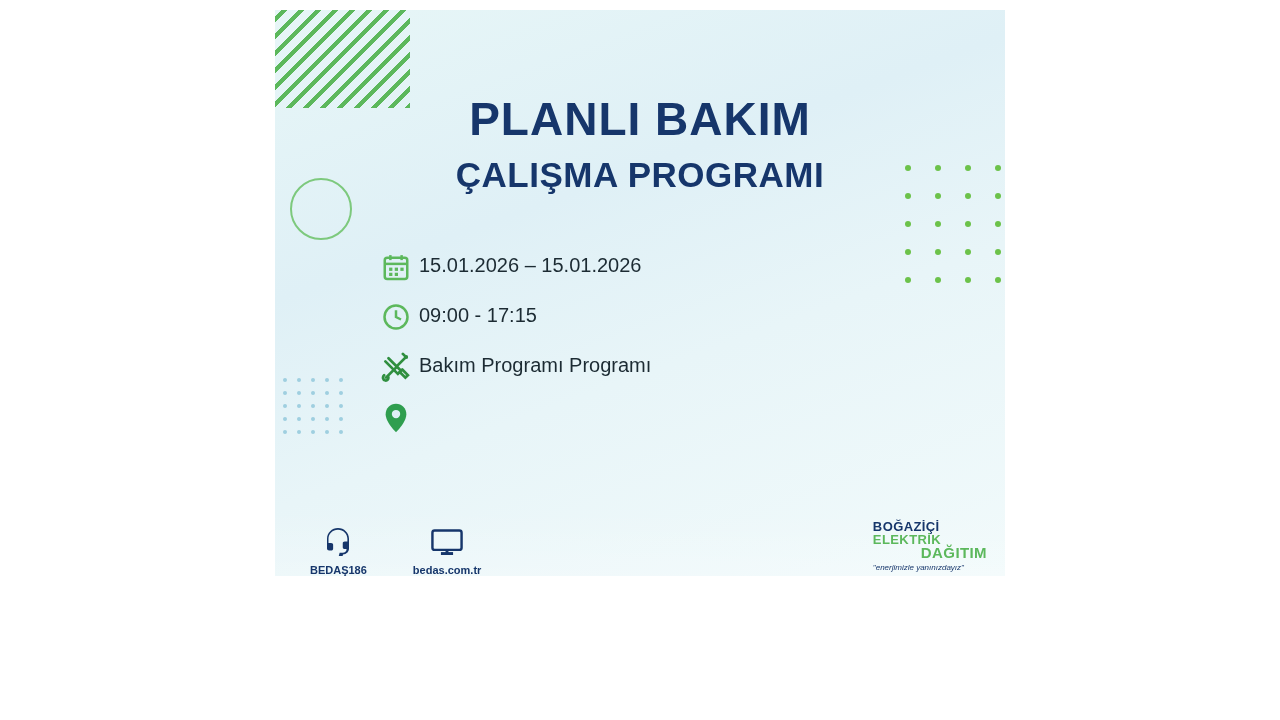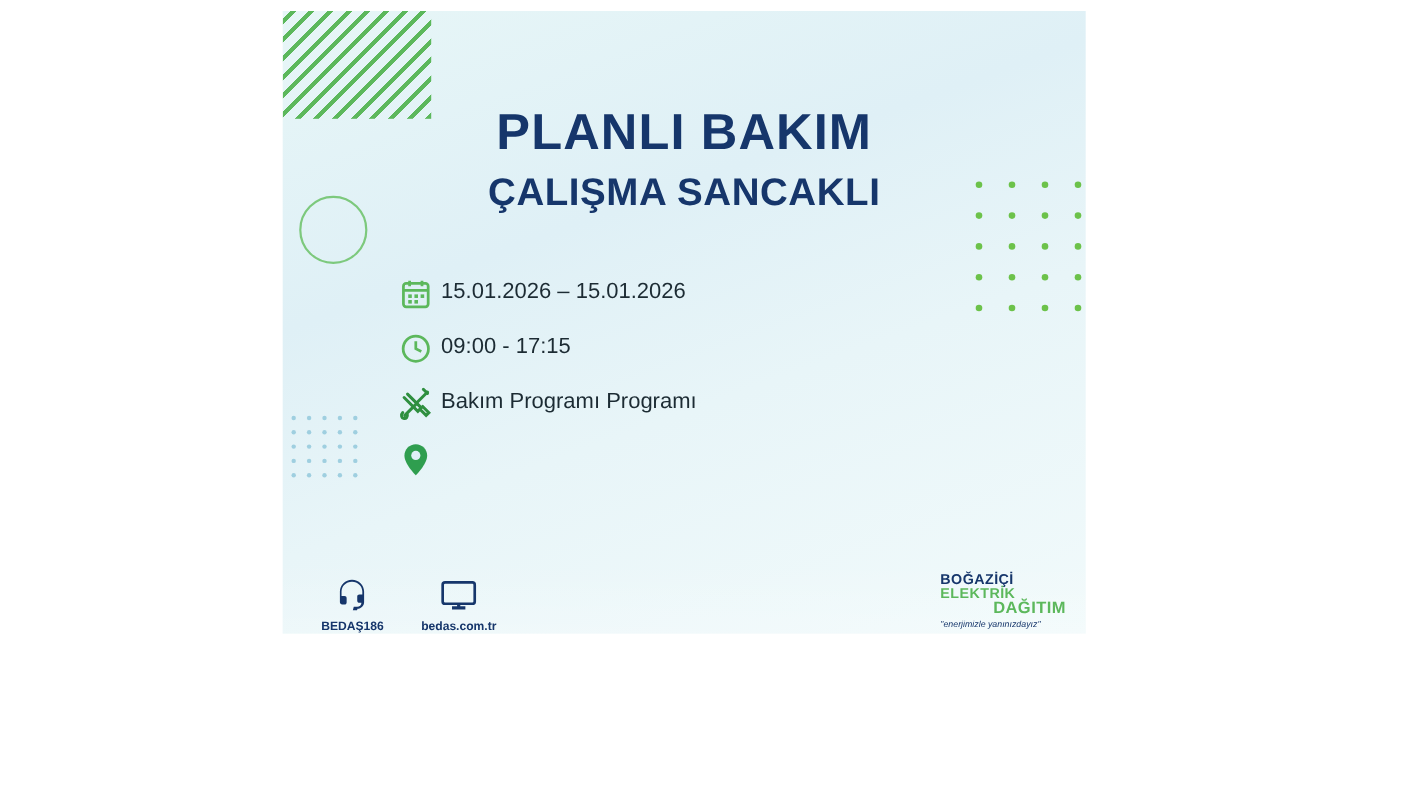--- a/index.html
+++ b/index.html
@@ -4,21 +4,21 @@
 <style>
   * { box-sizing: border-box; margin: 0; padding: 0; }
   html, body {
     width: 1280px; height: 720px;
     background: #ffffff;
     font-family: "Liberation Sans", sans-serif;
     overflow: hidden;
   }
   #poster {
     position: absolute;
-    left: 257px; top: 10px;
+    left: 275px; top: 10px;
     width: 730px; height: 566px;
     background: linear-gradient(160deg, #e7f6f7 0%, #dff0f6 35%, #e8f5f8 60%, #f1fafb 100%);
     overflow: hidden;
   }
   
   .stripes {
     position: absolute; left: 0; top: 0; width: 135px; height: 98px;
     background: repeating-linear-gradient(
       -45deg,
       #5cb85c 0px, #5cb85c 4px,
@@ -69,21 +69,21 @@
     font-size: 20px;
     line-height: 30px;
     font-family: "Liberation Sans", sans-serif;
   }
   #row-location .txt { max-width: 470px; }
 
   .footer {
     position: absolute; left: 0; right: 0; bottom: 0; height: 72px;
   }
   .social {
-    position: absolute; left: 35px; bottom: 0; display: flex; gap: 34px; align-items: flex-end;
+    position: absolute; left: 35px; bottom: 0; display: flex; gap: 46px; align-items: flex-end;
   }
   .social .item { display: flex; flex-direction: column; align-items: center; }
   .social .lbl { font-size: 11px; color: #16366b; font-weight: bold; margin-top: 3px; }
 
   .brand {
     position: absolute; right: 18px; bottom: 2px; text-align: left; line-height: 13px;
   }
   .brand .b1 { color: #16366b; font-size: 13px; font-weight: bold; letter-spacing: 0.4px; }
   .brand .b2 { color: #5cb85c; font-size: 13px; font-weight: bold; letter-spacing: 0.4px; }
   .brand .b3 { color: #5cb85c; font-size: 15px; font-weight: bold; letter-spacing: 0.4px; margin-left: 48px; }
@@ -144,21 +144,21 @@
     <div class="d"></div>
       <div class="d"></div>
       <div class="d"></div>
       <div class="d"></div>
       <div class="d"></div>
   </div>
 
   <div class="soft-band"></div>
 
   <h1 class="title">PLANLI BAKIM</h1>
-  <h2 class="subtitle">ÇALIŞMA SANCAKLI</h2>
+  <h2 class="subtitle">ÇALIŞMA PROGRAMI</h2>
 
   <div class="rows">
 
     <div class="row" id="row-date">
       <span class="ico">
         <svg width="30" height="30" viewBox="0 0 24 24" fill="none" stroke="#5cb85c" stroke-width="2">
           <rect x="3" y="4.5" width="18" height="17" rx="2"></rect>
           <line x1="3" y1="9.5" x2="21" y2="9.5"></line>
           <line x1="7.5" y1="2.5" x2="7.5" y2="6.5"></line>
           <line x1="16.5" y1="2.5" x2="16.5" y2="6.5"></line>

